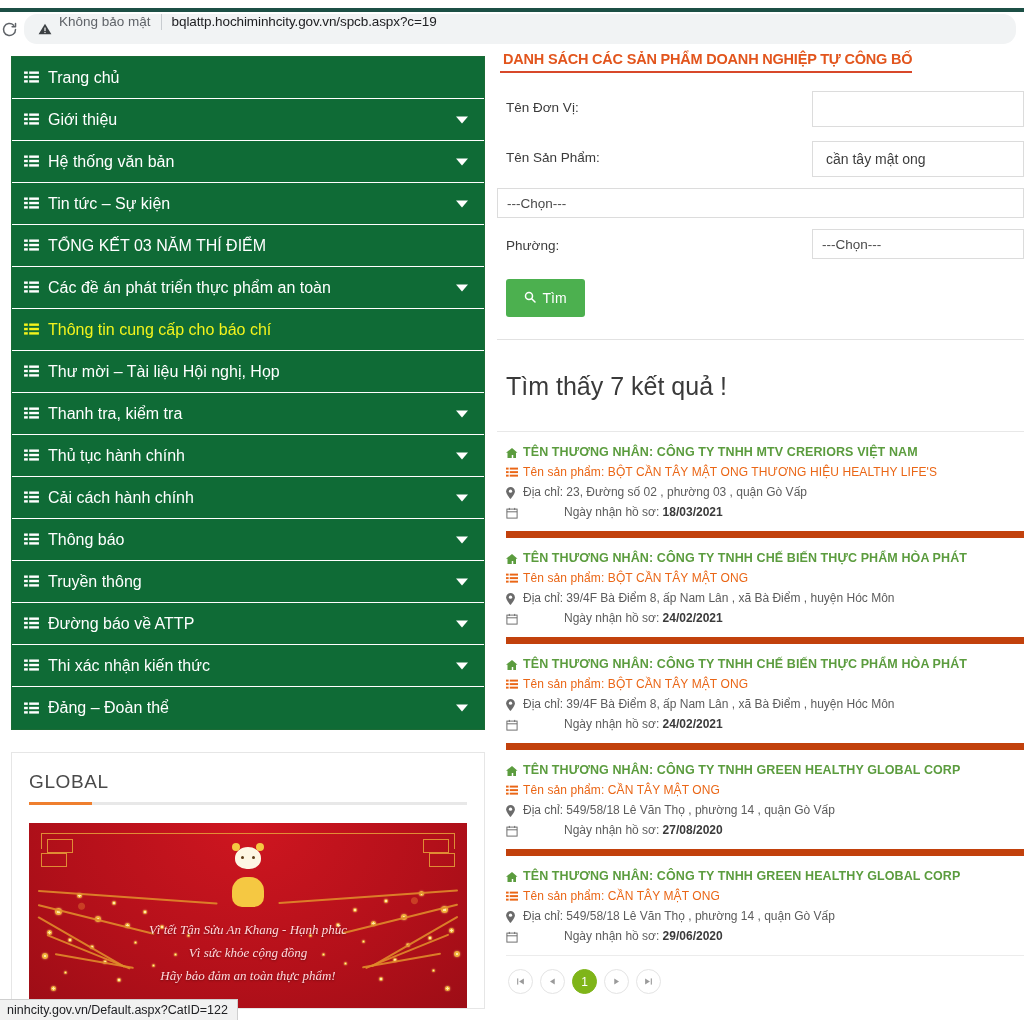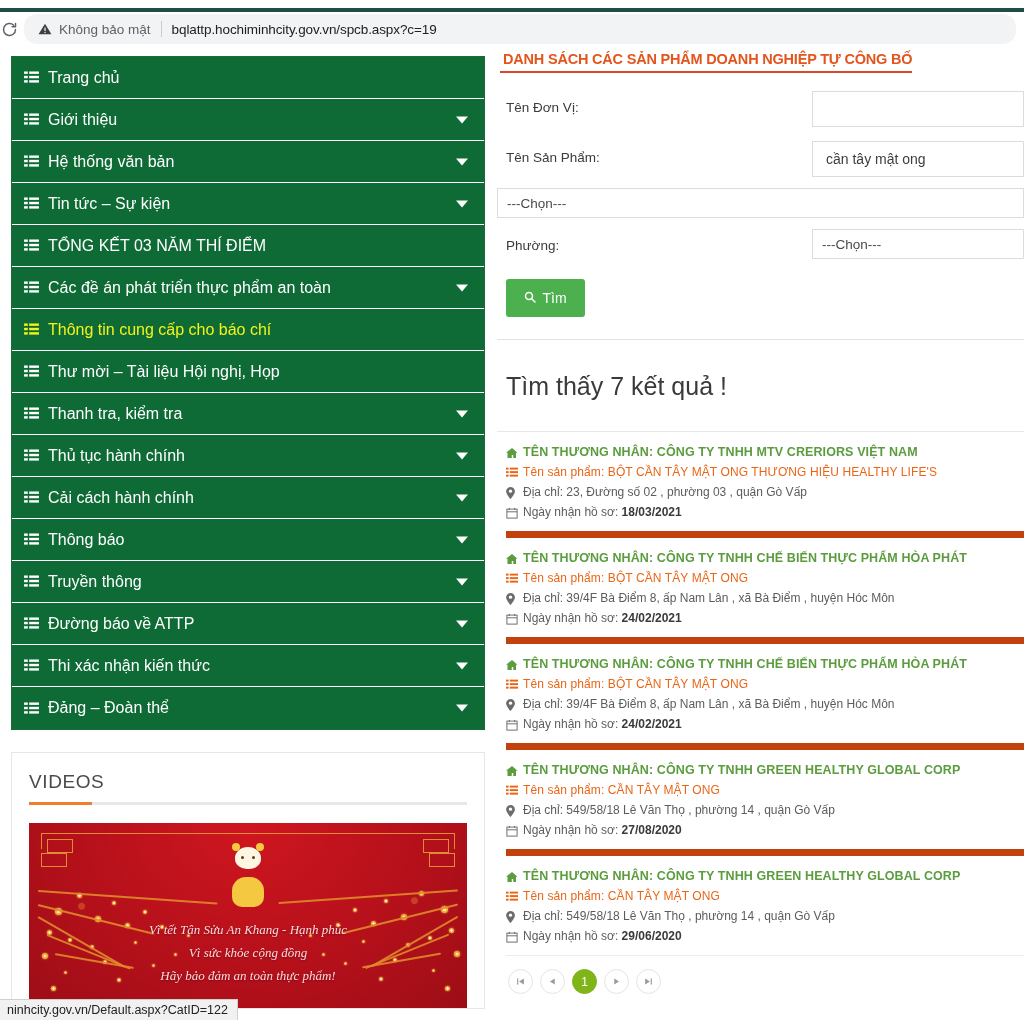--- a/index.html
+++ b/index.html
@@ -25,21 +25,21 @@
     background:#ffffff; display:flex; align-items:center;
   }
   .reload-icon {
     width:30px; height:26px; margin-left:-6px;
     display:flex; align-items:center; justify-content:center;
     color:#5f6368;
   }
   .omnibox {
     flex:1; height:30px; margin-right:8px;
     background:#f1f3f4; border-radius:13px;
-    display:flex; align-items:center; padding:0 14px;
+    display:flex; padding:0 14px;
     font-size:13.5px; color:#202124;
   }
   .warn-icon { margin-right:7px; display:flex; align-items:center; color:#3c4043; font-size:13px; }
   .not-secure { color:#5f6368; font-size:13.5px; white-space:nowrap; }
   .omni-divider { width:1px; height:16px; background:#c8ccd0; margin:0 10px; }
   .omni-url { color:#202124; font-size:13.5px; letter-spacing:-0.1px; white-space:nowrap; }
 
   
   .viewport {
     position:absolute; left:0; top:46px; width:1024px; height:978px;
@@ -200,21 +200,21 @@
     padding:13px 0 11px 0;
     border-bottom:7px solid #c2410c;
   }
   .result-item:last-child { border-bottom:1px solid #ececec; }
   .rline { display:flex; align-items:flex-start; margin-bottom:5px; line-height:15px; }
   .rline:last-child { margin-bottom:0; }
   .rline .ic { width:17px; flex:none; display:flex; justify-content:flex-start; align-items:center; height:15px; }
   .rline.merchant { color:#5b9c3e; font-size:12.5px; font-weight:bold; letter-spacing:0.1px; }
   .rline.product  { color:#ea6616; font-size:12px; font-weight:normal; letter-spacing:0.1px; }
   .rline.addr     { color:#5c5c5c; font-size:12px; }
-  .rline.date     { color:#5c5c5c; font-size:12px; }
+  .rline.date     { color:#5c5c5c; font-size:12px;gap:41px; }
   .rline.date b   { color:#3a3a3a; }
 
   
   .pager { display:flex; gap:7px; padding:13px 0 0 11px; align-items:center; }
   .pg {
     width:25px; height:25px; border-radius:50%;
     border:1px solid #e4e4e4; background:#fff;
     display:flex; align-items:center; justify-content:center;
     font-size:9px; color:#9a9a9a; cursor:pointer;
   }
@@ -479,21 +479,21 @@
                 <rect x="0" y="9.9" width="4" height="2.6"></rect>
                 <rect x="5.5" y="9.9" width="10.5" height="2.6"></rect>
               </svg>
             </span>
             <span class="mi-label">Đảng – Đoàn thể</span>
             <span class="caret"></span>
           </div>
         </nav>
 
       <section class="videos-panel">
-        <div class="videos-title">VIDEOS</div>
+        <div class="videos-title">GLOBAL</div>
         <div class="videos-rule"></div>
 
         <div class="video-banner">
           <div class="vb-frame"></div>
           <div class="vb-corner l1"></div>
           <div class="vb-corner l2"></div>
           <div class="vb-corner r1"></div>
           <div class="vb-corner r2"></div>
 
           <div class="blossoms" id="blossoms">

